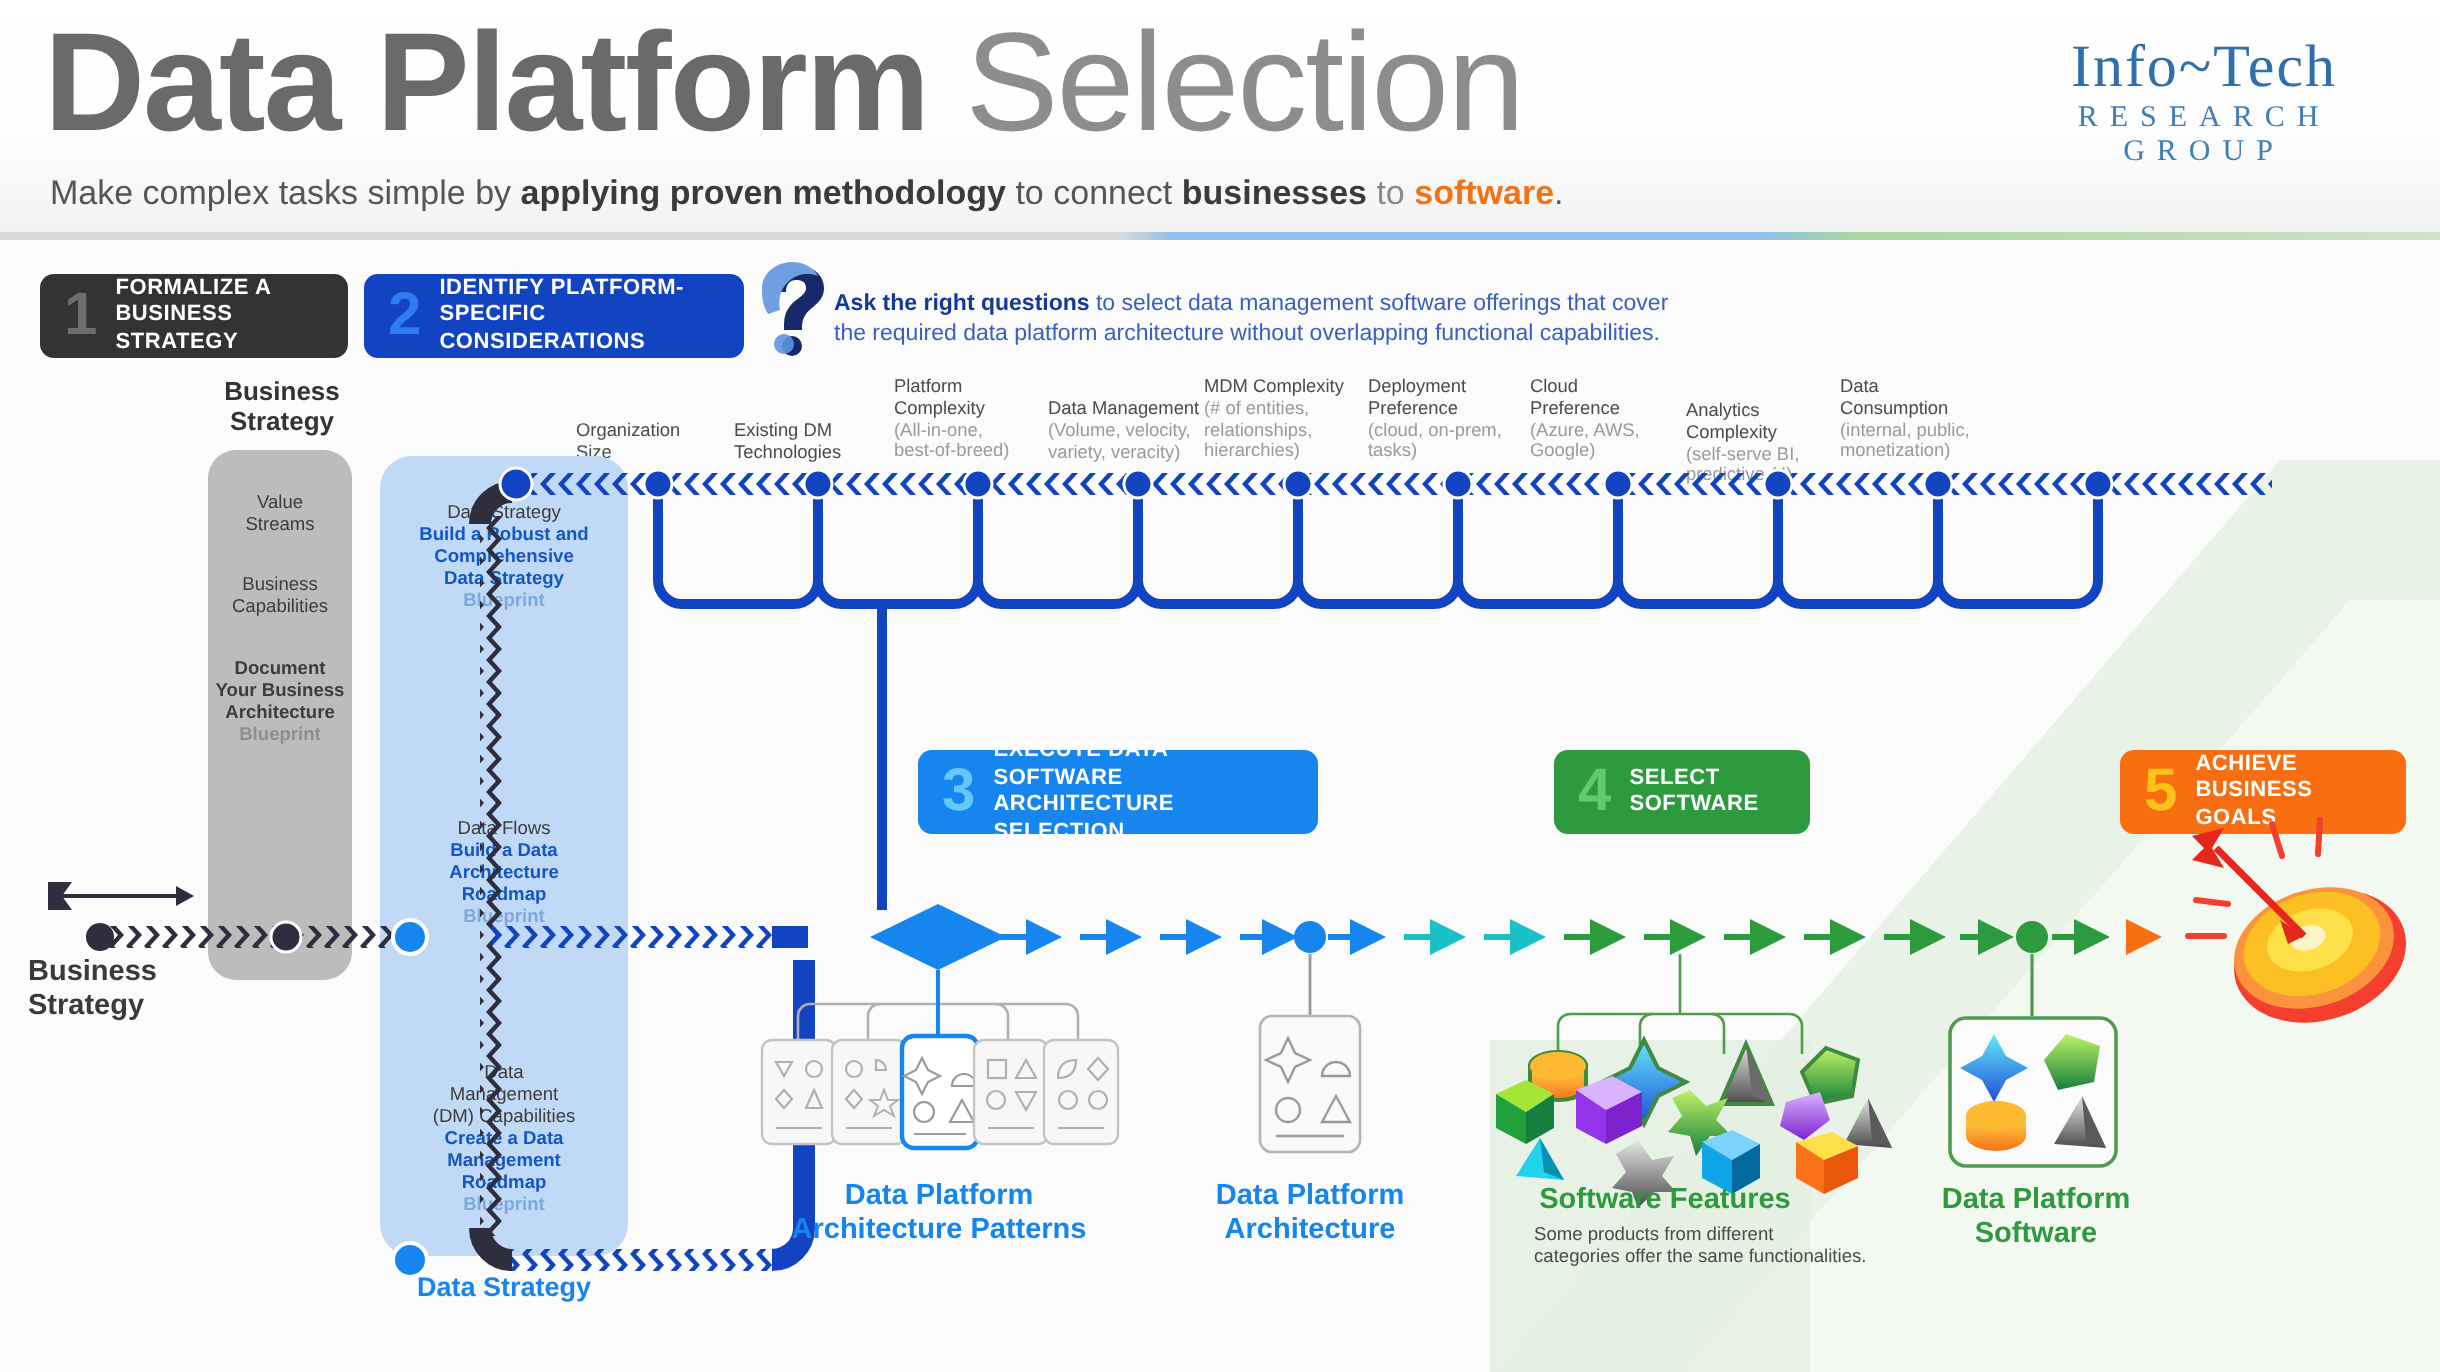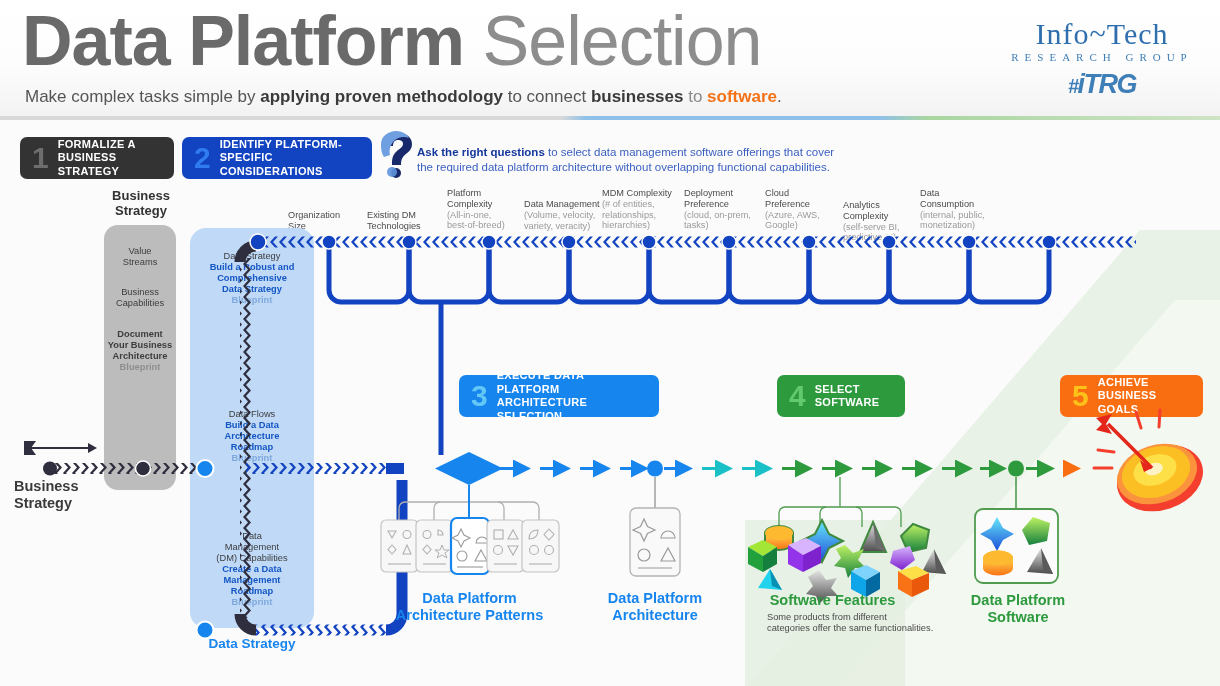--- a/index.html
+++ b/index.html
@@ -19,21 +19,21 @@
   .title{position:absolute;left:22px;top:8px;font-size:70px;line-height:66px;letter-spacing:-1px;white-space:nowrap;}
   .title .t1{font-weight:bold;color:#6a6a6a;}
   .title .t2{font-weight:normal;color:#8d8d8d;}
   .subtitle{position:absolute;left:25px;top:87px;font-size:17px;color:#555;white-space:nowrap;}
   .subtitle b{color:#3a3a3a;}
   .subtitle .gray{color:#8a8a8a;}
   .subtitle .orange{color:#f47216;font-weight:bold;}
 
   .logo{position:absolute;right:18px;top:18px;text-align:center;width:200px;}
   .logo .l1{font-family:"Liberation Serif",serif;color:#2f6fad;font-size:30px;letter-spacing:1px;line-height:32px;}
-  .logo .l2{font-family:"Liberation Serif",serif;color:#3f7fb8;font-size:11px;letter-spacing:6px;margin-top:1px;}
+  .logo .l2{font-family:"Liberation Serif",serif;color:#3f7fb8;font-size:15px;letter-spacing:6px;margin-top:1px;}
   .logo .l3{margin-top:6px;font-size:27px;font-weight:bold;font-style:italic;color:#3f7fb8;letter-spacing:-1.5px;}
   .logo .l3 .hash{font-size:20px;}
 
   
   .step{position:absolute;border-radius:7px;display:flex;align-items:center;box-sizing:border-box;}
   .step .num{font-size:30px;font-weight:bold;line-height:30px;margin:0 9px 0 12px;}
   .step .lbl{font-size:11px;font-weight:bold;line-height:13.5px;letter-spacing:.3px;color:#fff;padding-right:12px;white-space:pre-line;}
   .s1{left:20px;top:137px;width:154px;height:42px;background:#333333;}
   .s1 .num{color:#6d6d6d;}
   .s2{left:182px;top:137px;width:190px;height:42px;background:#1243c0;}
@@ -92,38 +92,37 @@
     <div class="title">
       <span class="t1">Data Platform</span>
       <span class="t2">Selection</span>
     </div>
     <div class="subtitle">
       <span>Make complex tasks simple by </span><b>applying proven methodology</b><span> to connect </span><b>businesses</b><span class="gray"> to </span><span class="orange">software</span><span>.</span>
     </div>
     <div class="logo">
       <div class="l1">Info~Tech</div>
       <div class="l2">RESEARCH GROUP</div>
-      <div class="l3"><span class="hash">#</span><span>iTRG</span></div>
     </div>
   </div>
   <div class="hdr-rule"></div>
 
   <div class="step s1">
     <div class="num">1</div>
     <div class="lbl" style="white-space: pre-line;">FORMALIZE A
 BUSINESS STRATEGY</div>
   </div>
   <div class="step s2">
     <div class="num">2</div>
     <div class="lbl" style="white-space: pre-line;">IDENTIFY PLATFORM-
 SPECIFIC CONSIDERATIONS</div>
   </div>
   <div class="step s3">
     <div class="num">3</div>
-    <div class="lbl" style="white-space: pre-line;">EXECUTE DATA PLATFORM
+    <div class="lbl" style="white-space: pre-line;">EXECUTE DATA SOFTWARE
 ARCHITECTURE SELECTION</div>
   </div>
   <div class="step s4">
     <div class="num">4</div>
     <div class="lbl" style="white-space: pre-line;">SELECT
 SOFTWARE</div>
   </div>
   <div class="step s5">
     <div class="num">5</div>
     <div class="lbl" style="white-space: pre-line;">ACHIEVE

